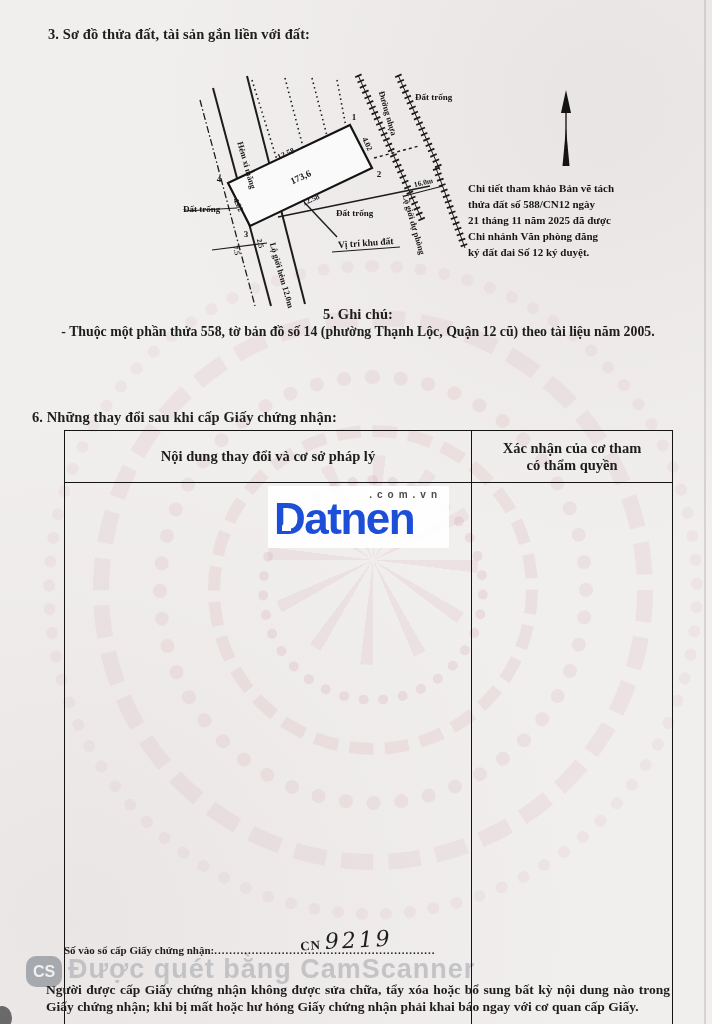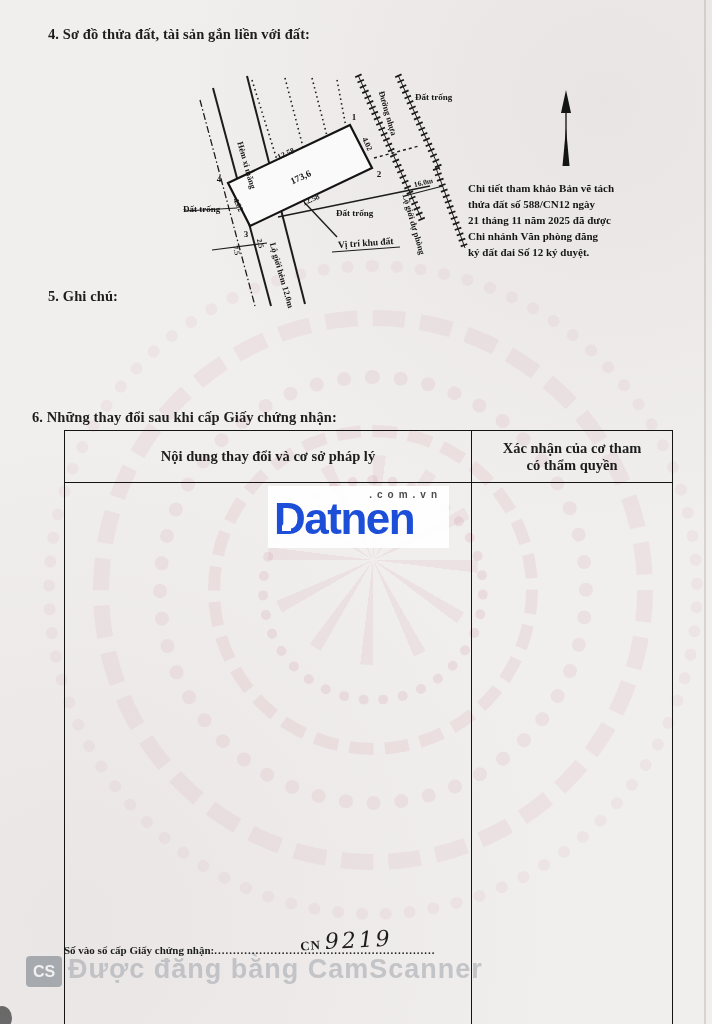--- a/index.html
+++ b/index.html
@@ -19,21 +19,21 @@
   .r2 { width:330px; height:330px; border:12px dashed rgba(196,130,142,.13); }
   .r3 { width:440px; height:440px; border:14px dotted rgba(196,130,142,.12); }
   .r4 { width:560px; height:560px; border:16px dashed rgba(196,130,142,.10); }
   .r5 { width:660px; height:660px; border:12px dotted rgba(196,130,142,.09); }
   .rays { position:absolute; width:210px; height:210px; border-radius:50%; transform:translate(-50%,-50%) translateY(-30px);
     background:repeating-conic-gradient(rgba(196,130,142,.14) 0deg 7deg, transparent 7deg 30deg); opacity:.8; }
   
   .abs { position:absolute; z-index:2; }
   .h { font-weight:bold; font-size:14.5px; letter-spacing:.1px; }
   .s4-title { left:48px; top:26px; }
-  .s5 { left:48px; top:288px; width:620px; }
+  .s5 { left:48px; top:306px; width:620px;text-align:center; }
   .s5 p { font-weight:bold; font-size:13.8px; line-height:17.5px; }
   .s6-title { left:32px; top:409px; }
   
   svg.diagram { position:absolute; left:15px; top:70px; z-index:1; }
   svg .ln { stroke:#1c1c1c; fill:none; }
   svg text { fill:#161616; font-family:"Liberation Serif", serif; font-weight:bold; }
   svg .m { font-size:8px; }
   svg .ar { font-size:9.5px; }
   svg .c { font-size:9px; }
   svg .r { font-size:8.5px; }
@@ -55,21 +55,21 @@
     font-size:44px; font-weight:bold; letter-spacing:-1.5px; color:#1d4ed8; line-height:1; }
   .datnen .house { position:absolute; left:14px; top:35px; width:9px; height:10px; background:#fff;
     clip-path:polygon(50% 0, 100% 45%, 100% 100%, 0 100%, 0 45%); z-index:4; }
   
   .serial { left:64px; top:944px; font-size:11px; font-weight:bold; white-space:nowrap; }
   .serial .dots { font-weight:bold; letter-spacing:1px; }
   .hand { left:300px; top:928px; z-index:3; transform:rotate(-3deg); white-space:nowrap; }
   .hand .cn { font-size:13px; font-weight:bold; letter-spacing:1px; }
   .hand .num { font-size:22px; font-style:italic; letter-spacing:3px; font-family:"DejaVu Serif", serif; }
   .notice { left:46px; top:982px; width:624px; font-size:13.5px; font-weight:bold; line-height:16.5px; text-align:justify; z-index:2; }
-  .cs-badge { left:26px; top:956px; width:36px; height:31px; background:#9aa0a6; opacity:.85; border-radius:4px;
+  .cs-badge { left:26px; top:956px; width:36px; height:31px; background:#9aa0a6; opacity:.85; border-radius:10px;
     color:#f2f2f2; font-family:"Liberation Sans", sans-serif; font-weight:bold; font-size:16px;
     display:flex; align-items:center; justify-content:center; z-index:1; }
   .cam-wm { left:68px; top:954px; font-family:"Liberation Sans", sans-serif; font-size:27px; font-weight:bold;
     color:rgba(158,164,170,.55); letter-spacing:1px; white-space:nowrap; z-index:1; }
   .corner-blob { position:absolute; left:-8px; top:1006px; width:20px; height:24px; background:#4a4a4a; border-radius:50%; opacity:.8; z-index:4; }
   .edge-line { position:absolute; right:6px; top:0; width:2px; height:1024px; background:rgba(140,130,130,.25); z-index:0; }
 </style>
 </head>
 <body>
 
@@ -77,21 +77,21 @@
 
   <div class="emblem">
     <div class="ring r1"></div>
     <div class="ring r2"></div>
     <div class="ring r3"></div>
     <div class="ring r4"></div>
     <div class="ring r5"></div>
     <div class="rays"></div>
   </div>
 
-  <div class="abs h s4-title">4. Sơ đồ thửa đất, tài sản gắn liền với đất:</div>
+  <div class="abs h s4-title">3. Sơ đồ thửa đất, tài sản gắn liền với đất:</div>
 
   <svg class="diagram" width="682" height="248" viewBox="0 0 682 248">
 
     <line class="ln" x1="185" y1="30" x2="240" y2="236" stroke-width="1.3" stroke-dasharray="7 2.5 1.5 2.5"></line>
     <line class="ln" x1="198" y1="18" x2="256" y2="236" stroke-width="2"></line>
     <line class="ln" x1="232" y1="6" x2="290" y2="234" stroke-width="2"></line>
     <line class="ln" x1="170" y1="141" x2="222" y2="138" stroke-width="1.2"></line>
     <line class="ln" x1="197" y1="180" x2="252" y2="173" stroke-width="1.2"></line>
 
     <line class="ln" x1="237" y1="10" x2="262" y2="90" stroke-width="1.6" stroke-dasharray="1.5 3.2"></line>
@@ -142,20 +142,21 @@
 
     <text class="n" x="453" y="122">Chi tiết tham khảo Bản vẽ tách</text>
     <text class="n" x="453" y="138">thửa đất số  588/CN12  ngày</text>
     <text class="n" x="453" y="154">21 tháng 11 năm 2025 đã được</text>
     <text class="n" x="453" y="170">Chi nhánh Văn phòng đăng</text>
     <text class="n" x="453" y="186">ký đất đai Số 12 ký duyệt.</text>
   </svg>
 
   <div class="abs s5">
     <div class="h">5. Ghi chú:</div>
+    <p>- Thuộc một phần thửa 558, tờ bản đồ số 14 (phường Thạnh Lộc, Quận 12 cũ) theo tài liệu năm 2005.</p>
   </div>
 
   <div class="abs h s6-title">6. Những thay đổi sau khi cấp Giấy chứng nhận:</div>
 
   <div class="abs chg-table">
     <div class="cell hd">Nội dung thay đổi và cơ sở pháp lý</div>
     <div class="cell hd rb">
       <div>
         <div>Xác nhận của cơ tham</div>
         <div>có thẩm quyền</div>
@@ -172,19 +173,20 @@
   </div>
 
   <div class="abs serial">
     <span>Số vào sổ cấp Giấy chứng nhận:</span><span class="dots">...........................................................</span>
   </div>
   <div class="abs hand">
     <span class="cn">CN</span>
     <span class="num">9219</span>
   </div>
 
-  <div class="abs cam-wm">Được đăng bằng CamScanner</div>
+  <div class="abs cam-wm">Được quét bằng CamScanner</div>
   <div class="abs cs-badge">CS</div>
 
+  <div class="abs notice">Người được cấp Giấy chứng nhận không được sửa chữa, tẩy xóa hoặc bổ sung bất kỳ nội dung nào trong Giấy chứng nhận; khi bị mất hoặc hư hỏng Giấy chứng nhận phải khai báo ngay với cơ quan cấp Giấy.</div>
 
   <div class="corner-blob"></div>
   <div class="edge-line"></div>
 </div>
 
 </body></html>

